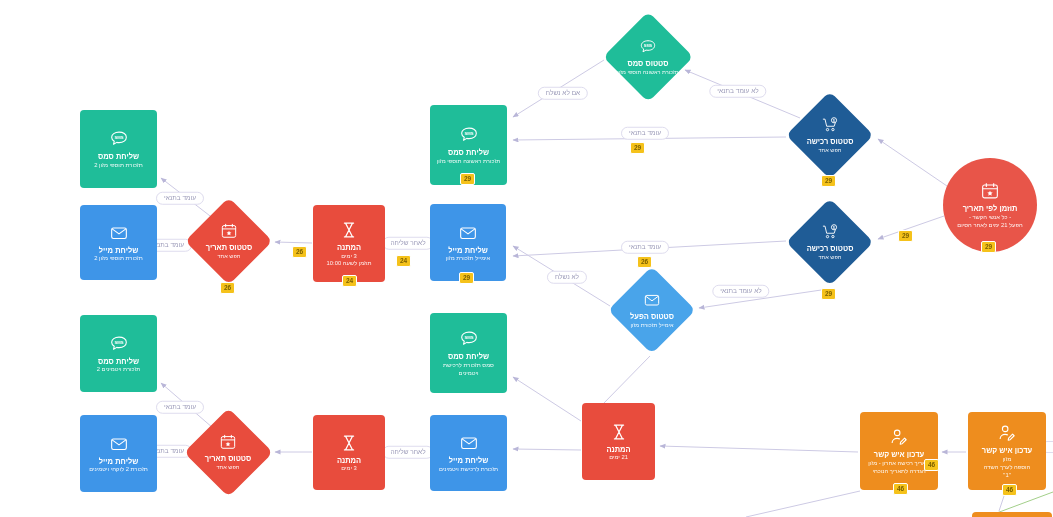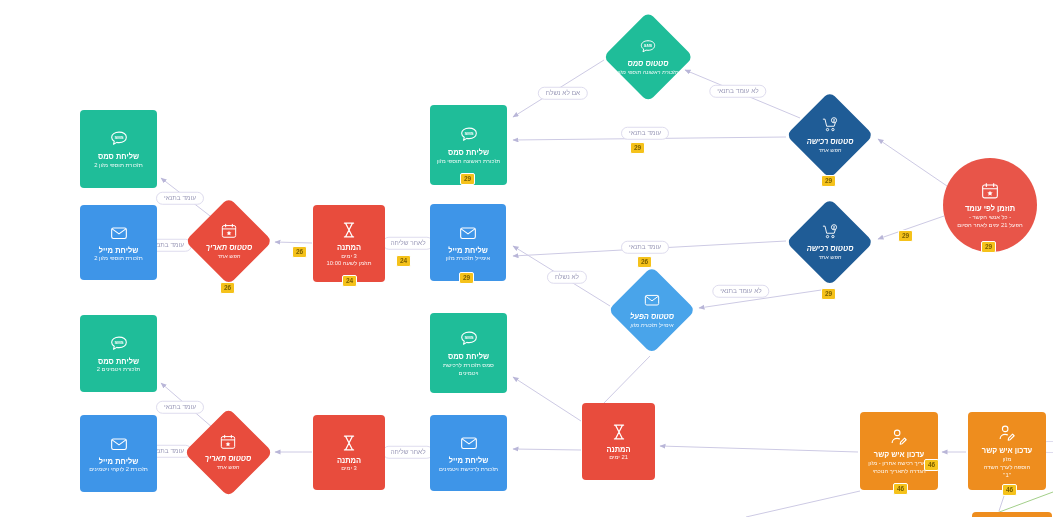--- a/index.html
+++ b/index.html
@@ -12,21 +12,21 @@
   .node{position:absolute;z-index:3;display:flex;align-items:center;justify-content:center;
     text-align:center;color:#fff;direction:rtl;cursor:pointer;}
   .node.square{border-radius:4px;}
   .node.circle{border-radius:50%;}
   .node .bg{position:absolute;left:15%;top:15%;width:70%;height:70%;transform:rotate(45deg);border-radius:7px;}
   .node .content{position:relative;z-index:2;display:flex;flex-direction:column;align-items:center;
     padding:3px;width:92%;}
   .node .icon{display:block;margin-bottom:2px;line-height:0;}
   .node .title{font-size:7.5px;font-weight:bold;line-height:1.3;}
   .node .sub{font-size:5.8px;line-height:1.35;opacity:.93;}
-  .node.diamond .content{width:72px;font-style:italic;}
+  .node.diamond .content{width:72px;}
   .node.diamond .sub{font-size:5.6px;}
   .badge{position:absolute;z-index:5;background:#f5c21b;color:#7a5f00;border:1px solid #fff;
     border-radius:2px;font-size:6.5px;font-weight:bold;line-height:1;padding:1.5px 3px;}
 </style>
 </head>
 <body>
 
 <div id="canvas" style="background: rgb(255, 255, 255);">
     <svg width="1053" height="517" class="edges">
       <defs>
@@ -185,21 +185,21 @@
         <div class="sub">אימייל תזכורת מזון</div>
       </div>
     </div>
     <div class="node circle" style="left: 943px; top: 158px; width: 94px; height: 94px; background: rgb(232, 85, 73);">
       <div class="content">
         <span class="icon" style="height: 22px; width: 22px;"><svg viewBox="0 0 24 24" fill="none" stroke="#fff" stroke-width="1.2" width="100%" height="100%">
             <rect x="4" y="5.5" width="16" height="14" rx="2"></rect>
             <path d="M8 3.5v4M16 3.5v4M4 9.5h16"></path>
             <path d="M12 11.6l.9 1.8 2 .3-1.45 1.4.35 2-1.8-.95-1.8.95.35-2-1.45-1.4 2-.3z" fill="#fff" stroke="none"></path>
           </svg></span>
-        <div class="title">תוזמן לפי עומד</div>
+        <div class="title">תוזמן לפי תאריך</div>
         <div class="sub">- כל אנשי הקשר -</div>
         <div class="sub">הפעל 21 ימים לאחר הסיום</div>
       </div>
     </div>
     <div class="node square" style="left: 80px; top: 315px; width: 77px; height: 77px; background: rgb(31, 189, 153);">
       <div class="content">
         <span class="icon" style="height: 22px; width: 22px;"><svg viewBox="0 0 24 24" fill="none" stroke="#fff" stroke-width="1.2" width="100%" height="100%">
             <path d="M12 4.5c-4.7 0-8 2.5-8 5.6 0 1.8 1.1 3.4 2.8 4.4L6 17.8l3.6-2.1c.77.18 1.57.27 2.4.27 4.7 0 8-2.5 8-5.9s-3.3-5.57-8-5.57z" stroke-linejoin="round"></path>
             <text x="12" y="11.8" fill="#fff" stroke="none" font-size="4.6" font-weight="bold" text-anchor="middle" font-family="Liberation Sans,sans-serif">SMS</text>
           </svg></span>

